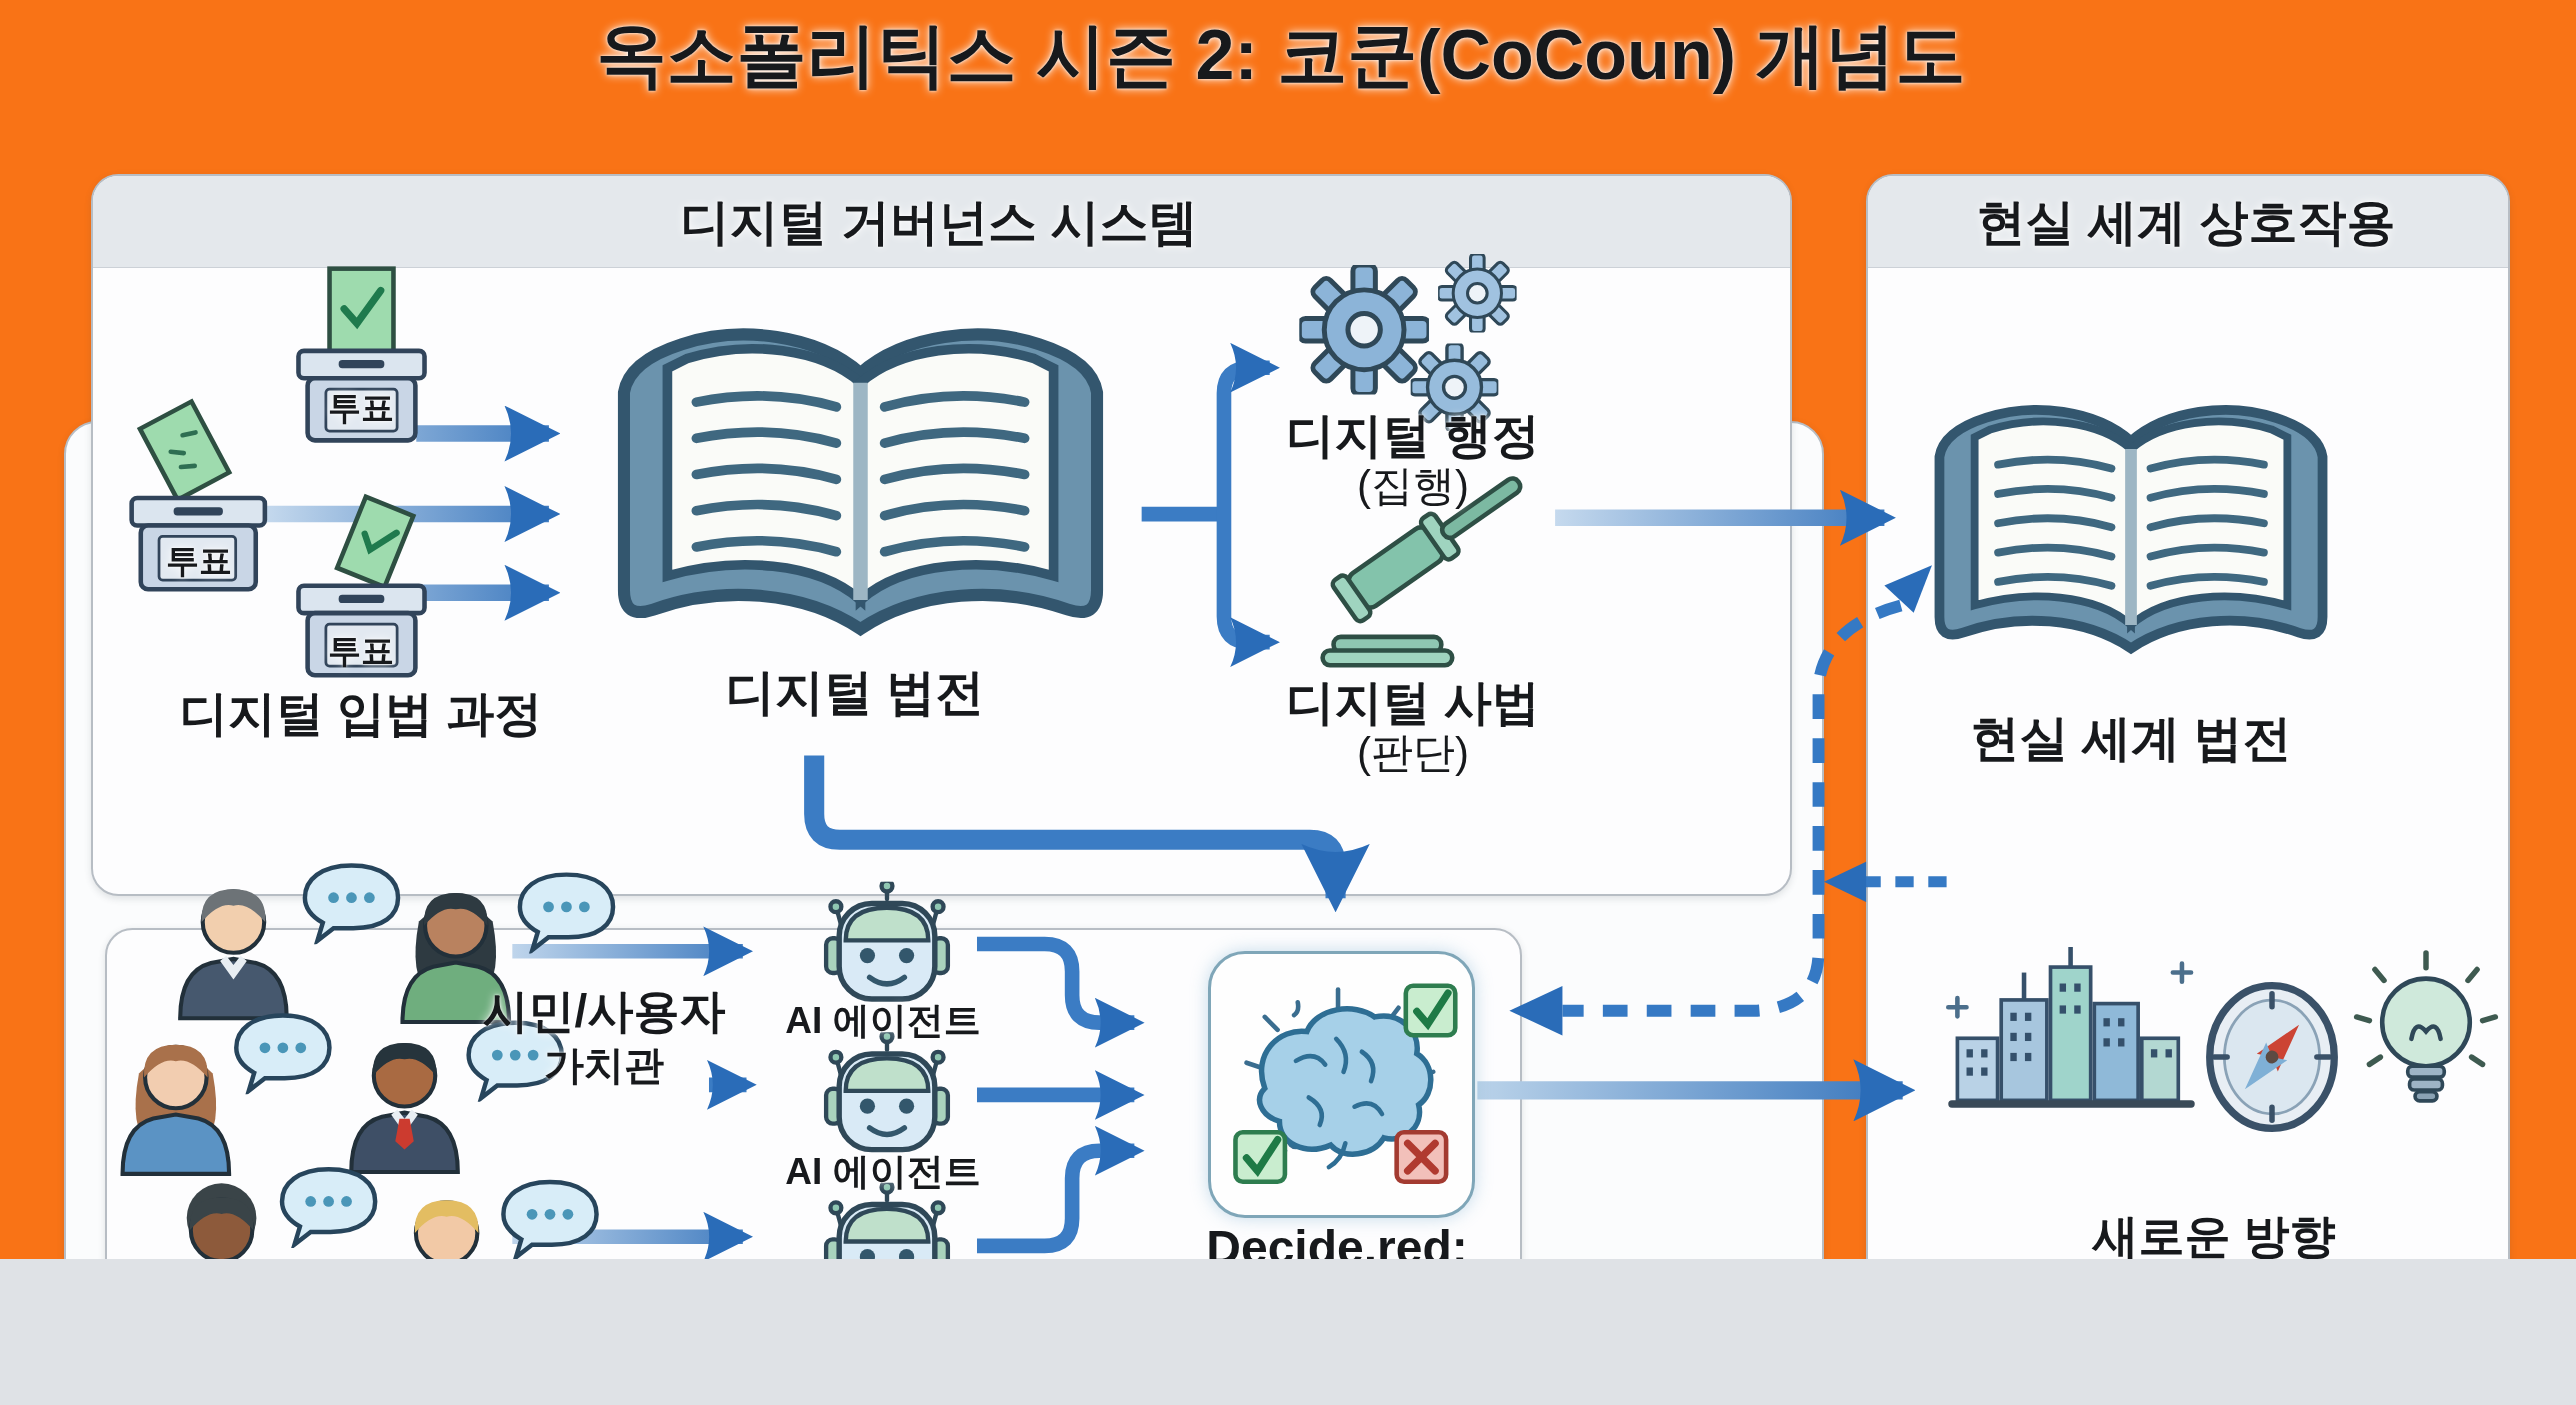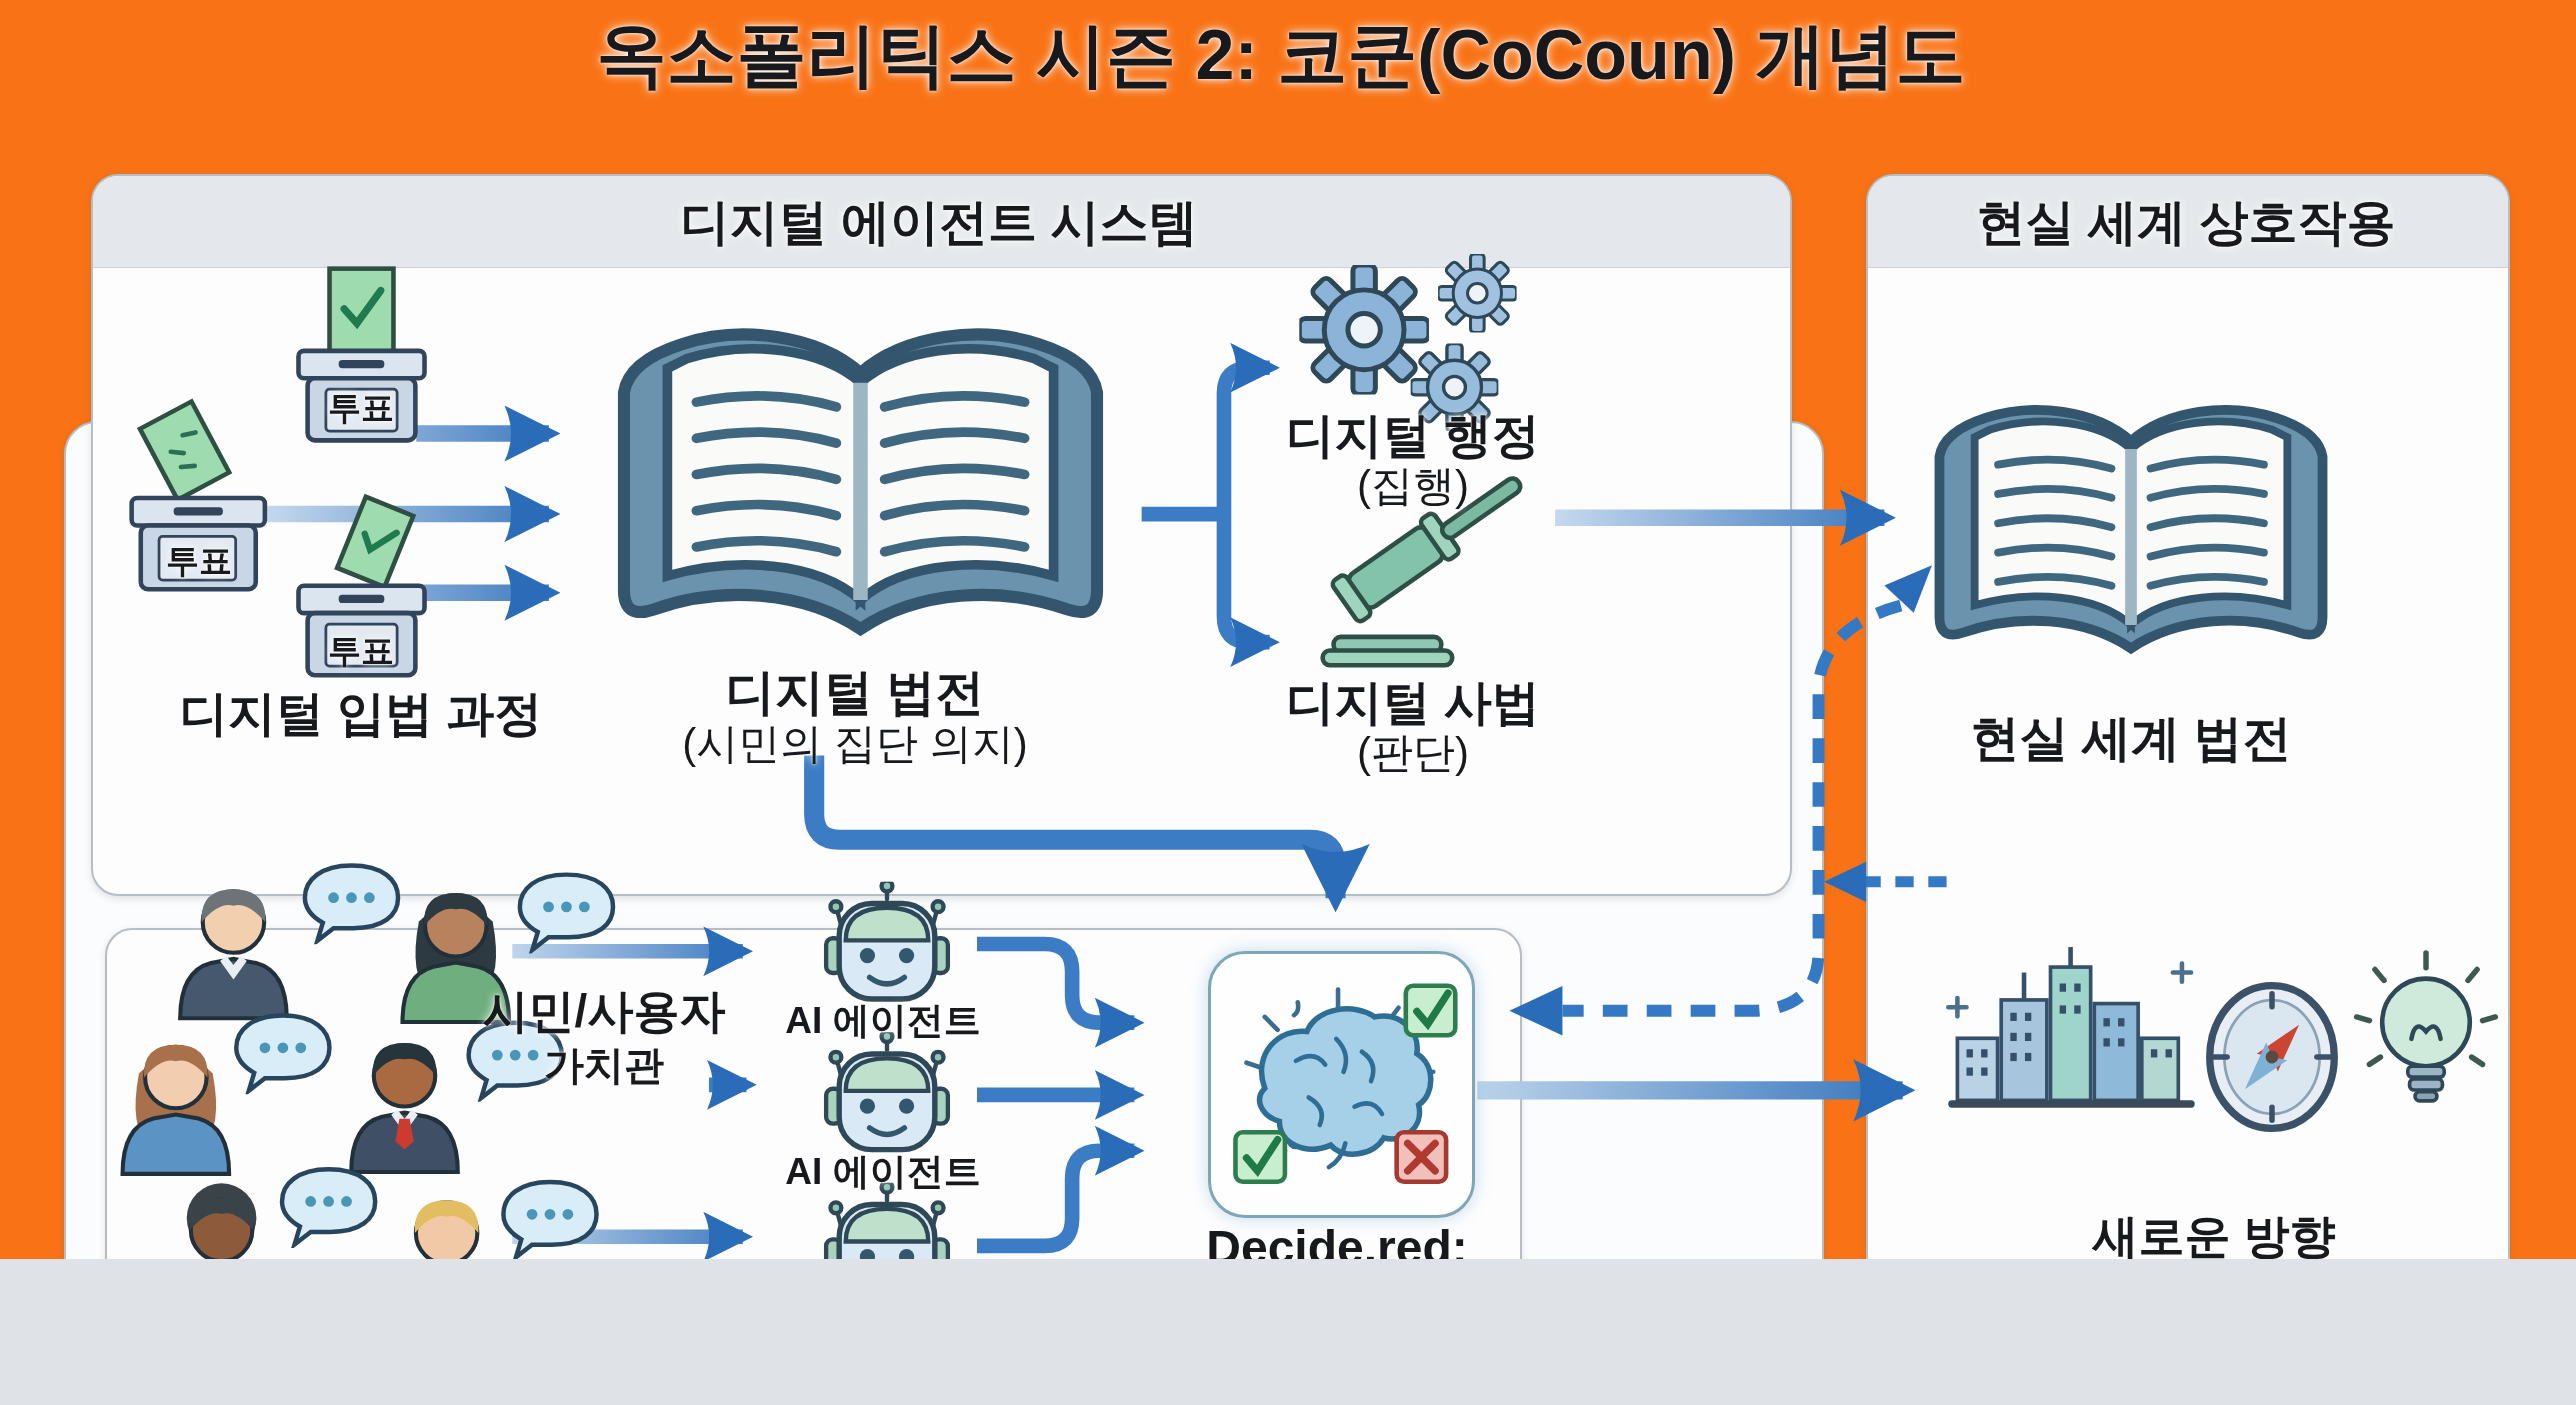--- a/index.html
+++ b/index.html
@@ -353,30 +353,29 @@
     </g>
     <circle cx="80" cy="78" r="48" fill="#cfe9db" stroke="#2f4858" stroke-width="5"></circle>
     <path d="M64,96 Q68,74 80,88 Q92,74 96,96" fill="none" stroke="#2f4858" stroke-width="5" stroke-linecap="round"></path>
     <rect x="60" y="126" width="40" height="12" rx="5" fill="#9db4c6" stroke="#2f4858" stroke-width="4"></rect>
     <rect x="62" y="140" width="36" height="12" rx="5" fill="#9db4c6" stroke="#2f4858" stroke-width="4"></rect>
     <rect x="68" y="154" width="24" height="10" rx="5" fill="#8aa2b4" stroke="#2f4858" stroke-width="4"></rect>
   </svg>
 
   <div class="lbl" style="left:1281px;top:16.5px;font-size:70px;">옥소폴리틱스 시즌 2: 코쿤(CoCoun) 개념도</div>
 
-  <div class="lbl" style="left:939px;top:196px;font-size:49px;z-index:6;">디지털 에이전트 시스템</div>
+  <div class="lbl" style="left:939px;top:196px;font-size:49px;z-index:6;">디지털 거버넌스 시스템</div>
 
   <div class="lbl" style="left:361px;top:390px;font-size:33px;z-index:7;">투표</div>
   <div class="lbl" style="left:199px;top:543px;font-size:33px;z-index:7;">투표</div>
   <div class="lbl" style="left:361px;top:633px;font-size:33px;z-index:7;">투표</div>
 
   <div class="lbl" style="left:361px;top:688px;font-size:48px;z-index:6;">디지털 입법 과정</div>
 
   <div class="lbl" style="left:855px;top:666px;font-size:49px;z-index:6;">디지털 법전</div>
-  <div class="lbl" style="left:855px;top:721px;font-size:42px;font-weight:normal;z-index:6;">(시민의 집단 의지)</div>
 
   <div class="lbl" style="left:1413px;top:410px;font-size:48px;z-index:6;">디지털 행정</div>
   <div class="lbl" style="left:1413px;top:463px;font-size:42px;font-weight:normal;z-index:6;">(집행)</div>
 
   <div class="lbl" style="left:1413px;top:677px;font-size:48px;z-index:6;">디지털 사법</div>
   <div class="lbl" style="left:1413px;top:730px;font-size:42px;font-weight:normal;z-index:6;">(판단)</div>
 
   <div class="lbl" style="left:604px;top:986px;font-size:46px;z-index:6;">시민/사용자</div>
   <div class="lbl" style="left:604px;top:1043px;font-size:40px;z-index:6;">가치관</div>
 

